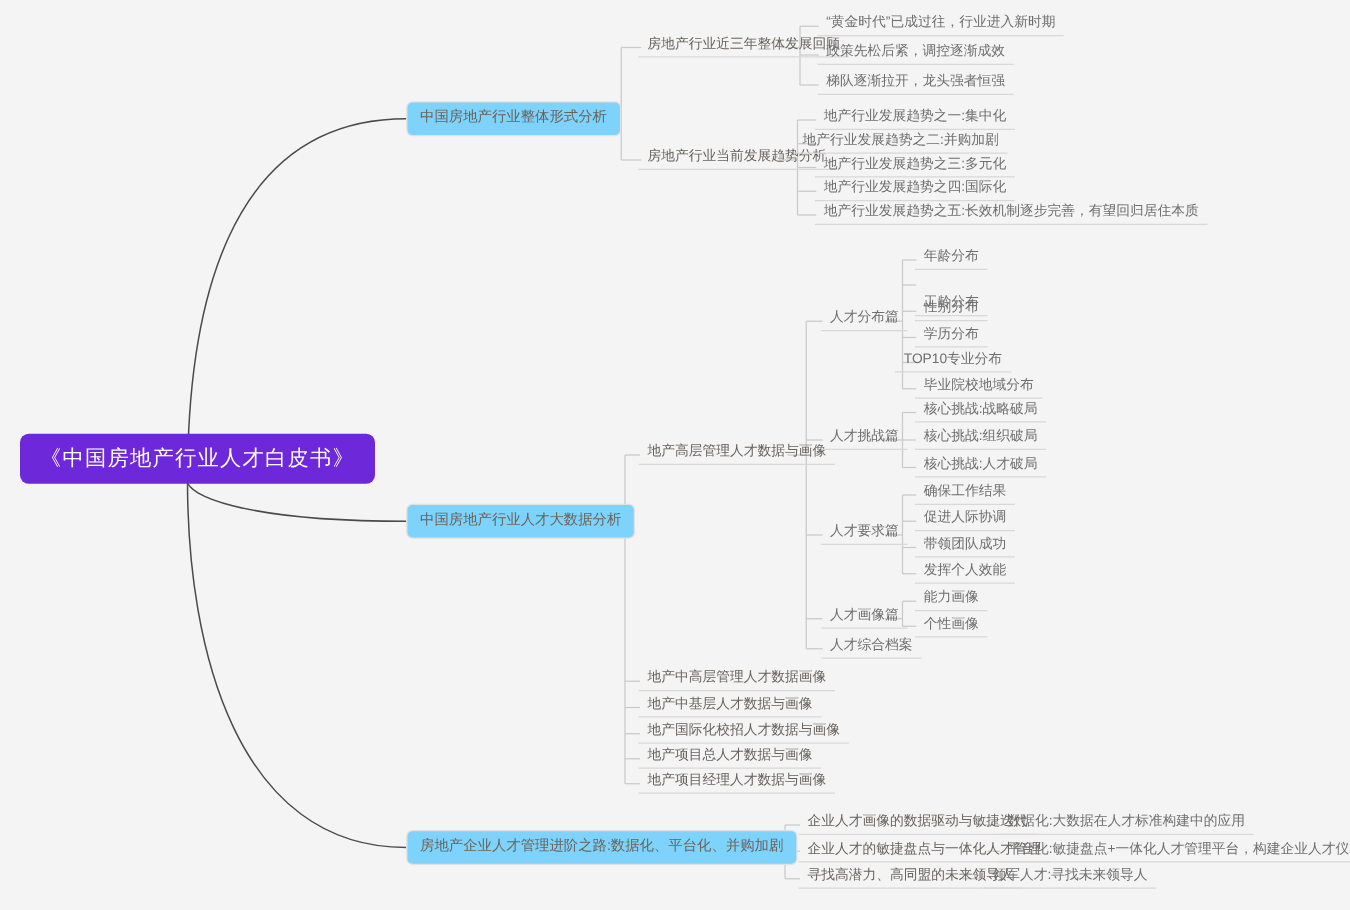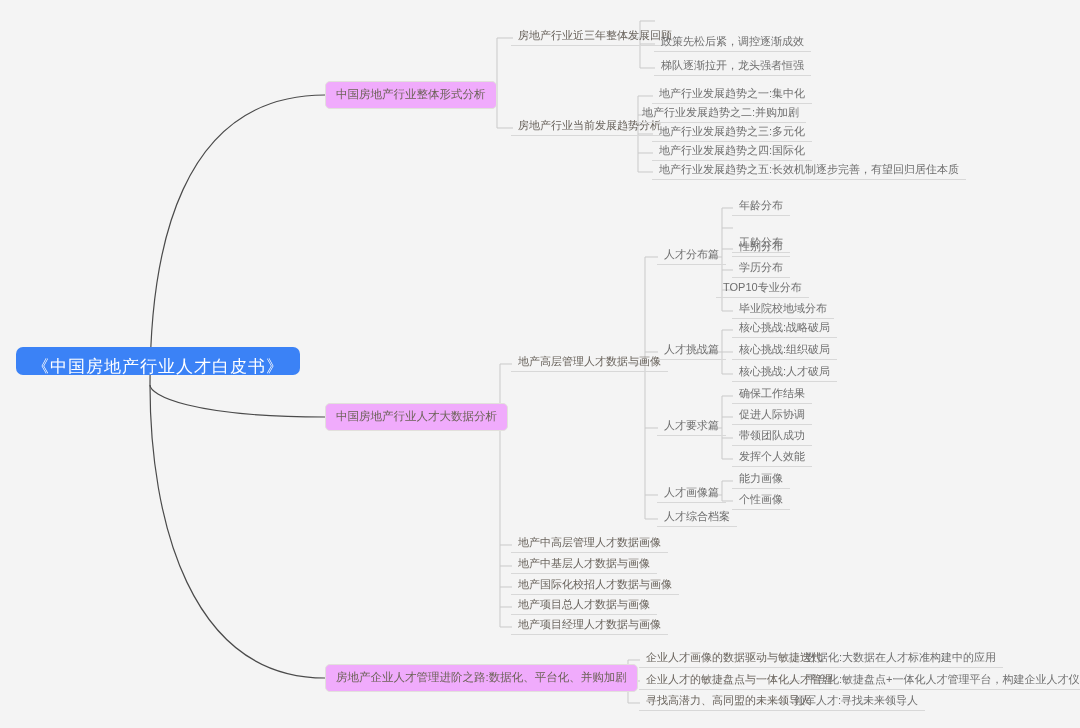--- a/index.html
+++ b/index.html
@@ -11,33 +11,33 @@
     overflow:hidden;
     position:relative;
   }
   #canvas{position:absolute;left:0;top:0;width:1080px;height:728px;}
   #edges{position:absolute;left:0;top:0;width:1080px;height:728px;pointer-events:none;}
 
   .node{position:absolute;white-space:nowrap;}
 
   
   .root{
-    background:#3b82f6;
+    background:#6d28d9;
     color:#ffffff;
     border-radius:7px;
     font-size:17px;
     letter-spacing:1px;
-    padding:11px 16px 0 16px;
+    padding:11px 16px 12px 16px;
     line-height:1;
     box-shadow:0 0 0 0 rgba(0,0,0,0);
   }
 
   
   .lvl1{
-    background:#f0abfc;
+    background:#7dd3fc;
     border:1px solid #e2e0dc;
     border-radius:5px;
     font-size:11.5px;
     color:#6b6257;
     padding:7px 10px 7px 10px;
     line-height:1;
   }
 
   
   .lvl2,.lvl3,.lvl4{
@@ -143,20 +143,21 @@
     </g>
   </svg>
 
   <div class="node root" style="left:16px;top:347px;">《中国房地产行业人才白皮书》</div>
 
   <div class="node lvl1" style="left:325px;top:81px;">中国房地产行业整体形式分析</div>
 
   <div class="node lvl2" style="left:511px;top:27px;">房地产行业近三年整体发展回顾</div>
   <div class="node lvl2" style="left:511px;top:117px;">房地产行业当前发展趋势分析</div>
 
+  <div class="node lvl3" style="left:654px;top:10px;">“黄金时代”已成过往，行业进入新时期</div>
   <div class="node lvl3" style="left:654px;top:33px;">政策先松后紧，调控逐渐成效</div>
   <div class="node lvl3" style="left:654px;top:57px;">梯队逐渐拉开，龙头强者恒强</div>
 
   <div class="node lvl3" style="left:652px;top:85px;">地产行业发展趋势之一:集中化</div>
   <div class="node lvl3" style="left:635px;top:104px;">地产行业发展趋势之二:并购加剧</div>
   <div class="node lvl3" style="left:652px;top:123px;">地产行业发展趋势之三:多元化</div>
   <div class="node lvl3" style="left:652px;top:142px;">地产行业发展趋势之四:国际化</div>
   <div class="node lvl3" style="left:652px;top:161px;">地产行业发展趋势之五:长效机制逐步完善，有望回归居住本质</div>
 
   <div class="node lvl1" style="left:325px;top:403px;">中国房地产行业人才大数据分析</div>

